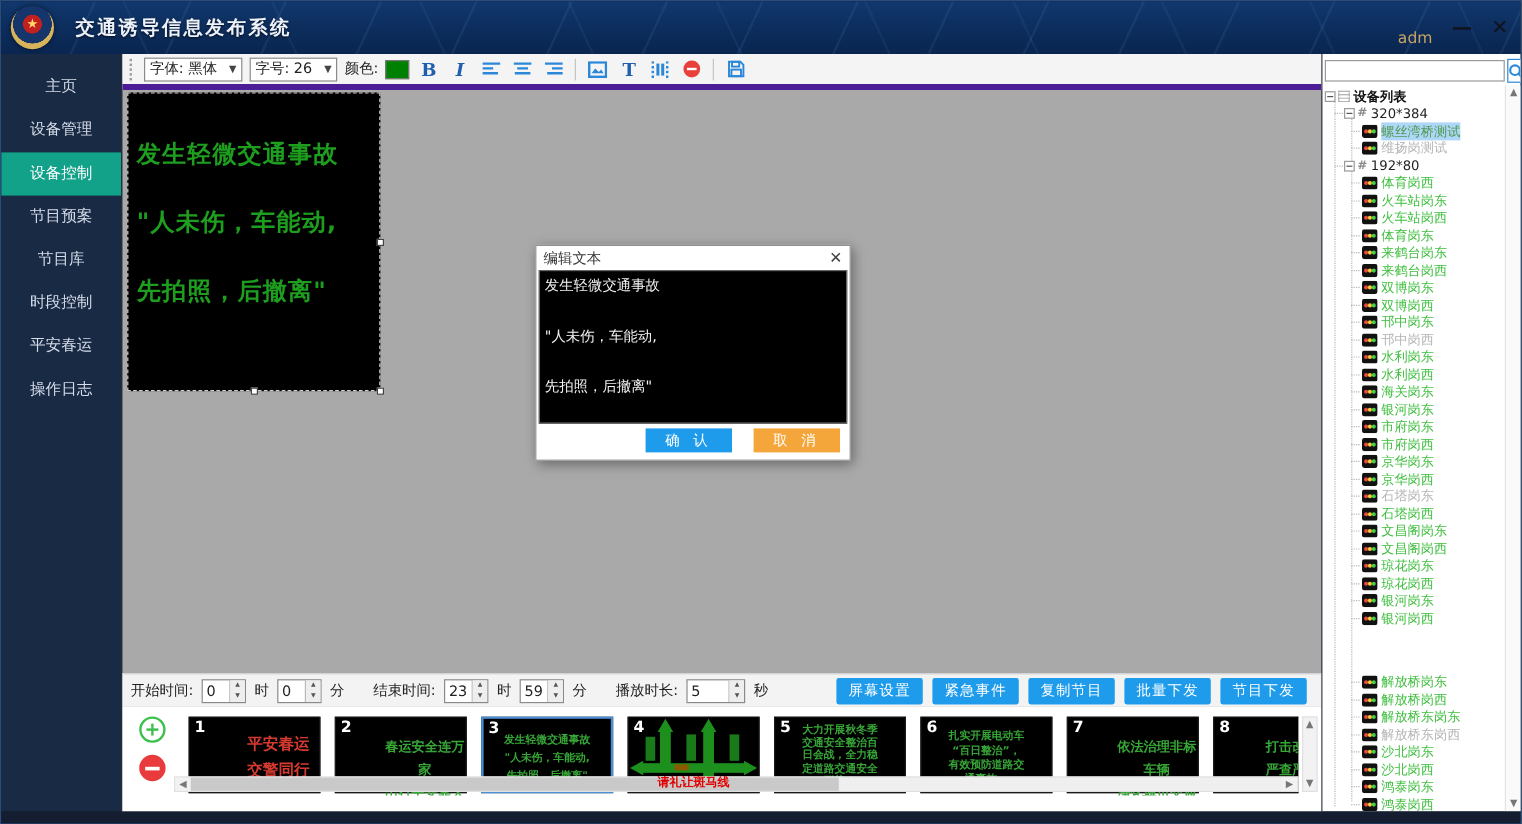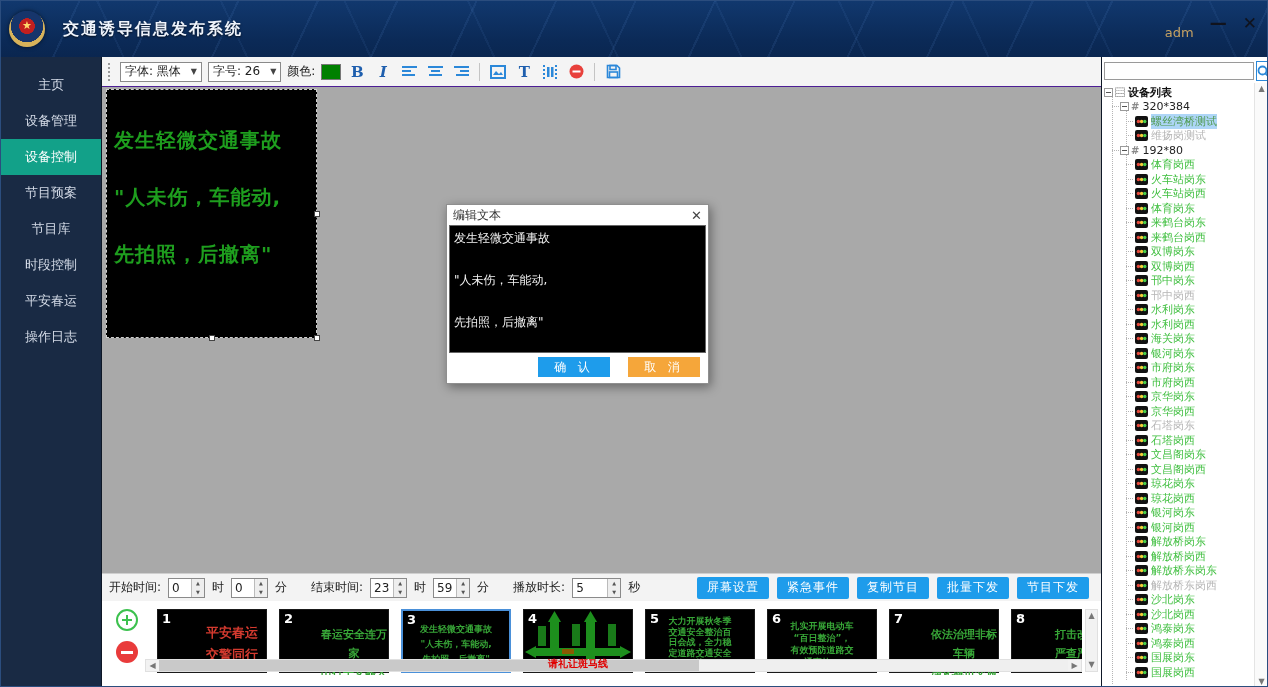--- a/index.html
+++ b/index.html
@@ -1,20 +1,20 @@
 <!DOCTYPE html>
 <html><head>
 <meta charset="utf-8">
 <style>
   * { margin:0; padding:0; box-sizing:border-box; }
   html,body { width:1268px; height:687px; overflow:hidden; }
   body { font-family:"DejaVu Sans","Liberation Sans",sans-serif; background:#141e30; position:relative; border:1px solid #2b4d7e; }
 
   
-  .header { height:56px; background:linear-gradient(180deg,#11386e 0%,#0b2a57 70%,#0a2650 100%); position:relative; display:flex; align-items:center; overflow:hidden; }
+  .header { height:44px; background:linear-gradient(180deg,#11386e 0%,#0b2a57 70%,#0a2650 100%); position:relative; display:flex; align-items:center; overflow:hidden; }
   .header::after { content:""; position:absolute; inset:0;
     background:
       repeating-linear-gradient(115deg, transparent 0 70px, rgba(90,140,210,.12) 70px 72px),
       repeating-linear-gradient(65deg, transparent 0 110px, rgba(90,140,210,.09) 110px 112px);
     pointer-events:none; }
   .badge { width:36px; height:36px; margin-left:8px; border-radius:50%;
     background:radial-gradient(circle at 50% 42%, #c21f1f 0 28%, #16356b 29% 58%, #d8b35a 59% 78%, #a87f2e 79% 100%);
     box-shadow:0 0 4px rgba(0,0,0,.6); position:relative; z-index:2; }
   .badge::after { content:"★"; position:absolute; left:0; right:0; top:8px; text-align:center; font-size:11px; color:#ffd76b; }
   .h-title { margin-left:18px; font-size:16px; font-weight:bold; color:#eef3fb; letter-spacing:2px; text-shadow:0 1px 2px rgba(0,0,0,.7); z-index:2; }
@@ -24,21 +24,21 @@
 
   
   .content { display:flex; height:631px; }
   .sidebar { width:100px; background:#192a44; padding-top:10px; flex:none; }
   .side-item { height:36px; line-height:36px; text-align:center; color:#d5dce8; font-size:13px; cursor:pointer; }
   .side-item.active { background:#12a189; color:#fff; }
 
   .main { width:1000px; flex:none; display:flex; flex-direction:column; background:#a9a9a9; border-left:1px solid #0e1726; position:relative; }
 
   
-  .toolbar { height:30px; background:#f4f4f4; border-bottom:1px solid #4c1d95; display:flex; align-items:center; gap:6px; padding:0 6px; flex:none; }
+  .toolbar { height:30px; background:#f4f4f4; border-bottom:5px solid #4c1d95; display:flex; align-items:center; gap:6px; padding:0 6px; flex:none; }
   .grip { width:4px; height:18px; border-left:2px dotted #9a9a9a; margin-right:2px; }
   .tb-label { font-size:12px; color:#222; }
   .combo { height:20px; background:#fff; border:1px solid #8a8a8a; display:flex; align-items:center; font-size:12px; color:#222; padding:0 4px; gap:10px; cursor:pointer; }
   .combo .caret { font-size:8px; color:#444; }
   .swatch { width:20px; height:16px; border:1px solid #777; }
   .tb-btn { min-width:20px; height:20px; display:flex; align-items:center; justify-content:center; cursor:pointer; border:1px solid transparent; }
   .bold-i { font-family:"DejaVu Serif","Liberation Serif",serif; font-weight:bold; color:#1f5fae; font-size:15px; }
   .italic-i { font-family:"DejaVu Serif","Liberation Serif",serif; font-style:italic; font-weight:bold; color:#1f5fae; font-size:15px; }
   .sep { width:1px; height:18px; background:#c4c4c4; margin:0 2px; }
 
@@ -758,21 +758,21 @@
             <span class="tl-icon">
               <svg width="13" height="11">
                 <rect width="13" height="11" rx="2" fill="#111"></rect>
                 <circle cx="3.4" cy="5.5" r="1.7" fill="#e84a3c"></circle>
                 <circle cx="6.6" cy="5.5" r="1.7" fill="#f7cf3a"></circle>
                 <circle cx="9.8" cy="5.5" r="1.7" fill="#49d049"></circle>
               </svg>
             </span>
             <span class="leaf-label on">银河岗西</span>
           </div>
-          <div class="trow" style="padding-left: 22px;">
+          <div class="trow" style="padding-left: 22px; margin-top: 39px;">
             <span class="hline"></span>
             <span class="tl-icon">
               <svg width="13" height="11">
                 <rect width="13" height="11" rx="2" fill="#111"></rect>
                 <circle cx="3.4" cy="5.5" r="1.7" fill="#e84a3c"></circle>
                 <circle cx="6.6" cy="5.5" r="1.7" fill="#f7cf3a"></circle>
                 <circle cx="9.8" cy="5.5" r="1.7" fill="#49d049"></circle>
               </svg>
             </span>
             <span class="leaf-label on">解放桥岗东</span>

